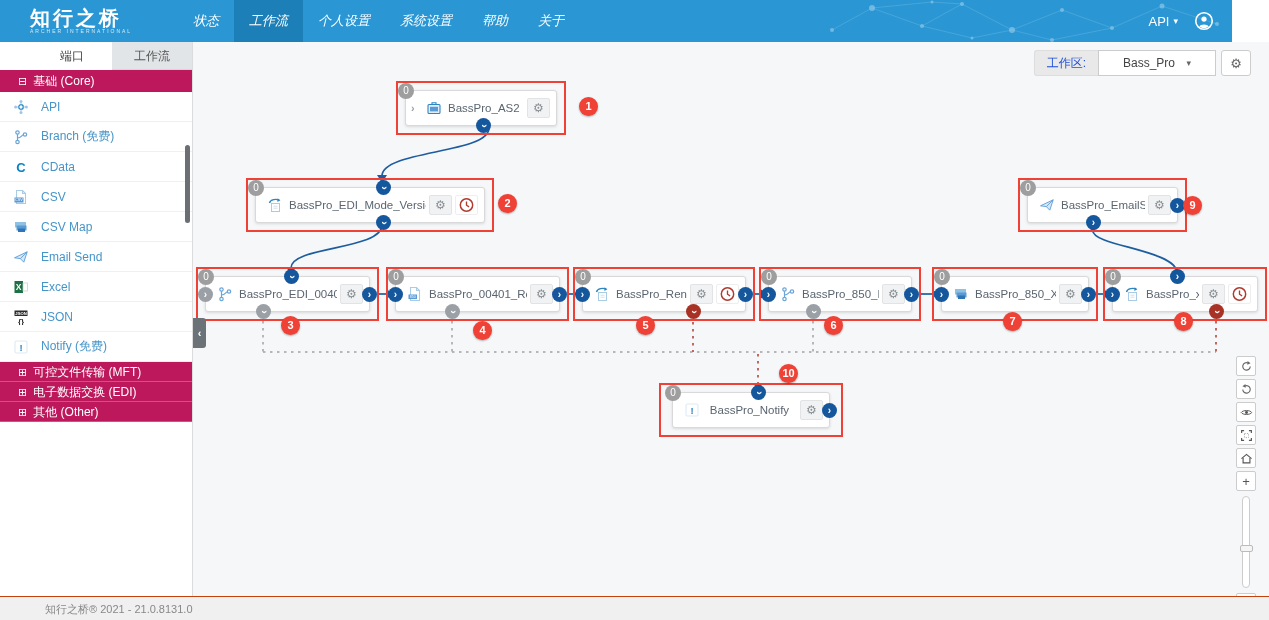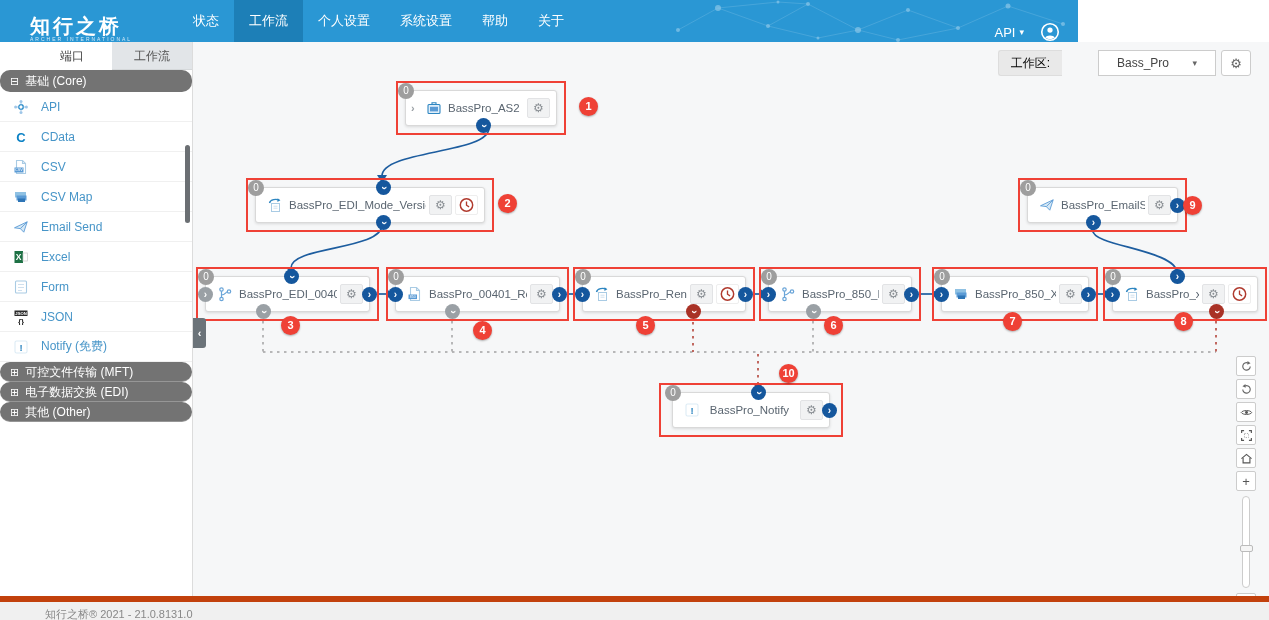--- a/index.html
+++ b/index.html
@@ -1,69 +1,69 @@
 <!DOCTYPE html>
 <html><head>
 <meta charset="utf-8">
 <style>
   * { margin:0; padding:0; box-sizing:border-box; }
   html,body { width:1269px; height:620px; overflow:hidden;
     font-family:"Liberation Sans","DejaVu Sans",sans-serif; background:#fff; }
   #app { position:relative; width:1269px; height:620px; }
 
   
-  #topbar { position:absolute; left:0; top:0; width:1078px; height:42px;
-    background:#2a97d4; color:#fff; display:flex; align-items:flex-end; z-index:30; }
+  #topbar { position:absolute; left:0; top:0; width:1232px; height:42px;
+    background:#2a97d4; color:#fff; display:flex; align-items:center; z-index:30; }
   #net-deco { position:absolute; right:0; top:0; width:420px; height:42px; opacity:.45; pointer-events:none; }
   .logo { margin-left:30px; width:130px; }
   .logo-title { font-size:20px; letter-spacing:3px; font-weight:bold; line-height:20px; }
   .logo-sub { font-size:5px; letter-spacing:2px; opacity:.8; }
-  #mainnav { display:flex; height:42px; margin-left:18px; }
+  #mainnav { display:flex; height:42px; margin-left:18px;font-style:italic; }
   .nav-item { padding:0 15px; line-height:42px; font-size:13px; cursor:pointer; }
   .nav-item.active { background:#1d7fb7; }
   #topbar-right { margin-left:auto; display:flex; align-items:center; margin-right:18px; gap:16px; z-index:2; }
   .api-dd { font-size:13px; display:flex; align-items:center; gap:4px; cursor:pointer; }
   .caret { font-size:9px; }
   .avatar-btn { width:20px; height:20px; cursor:pointer; }
 
   
   #sidebar { position:absolute; left:0; top:42px; width:193px; height:554px;
     background:#fff; border-right:1px solid #dcdcdc; z-index:20; }
   #side-tabs { display:flex; height:28px; }
   .side-tab { flex:1; text-align:center; line-height:28px; font-size:12px; color:#555;
     background:#e2e5e8; border-bottom:1px solid #d5d8da; cursor:pointer; }
   .side-tab.active { background:#fff; border-bottom:1px solid #fff; color:#444;padding-left:32px; }
-  .sec-header { height:22px; background:#737373; color:#fff; font-size:12px;
-    line-height:22px; padding-left:10px; cursor:pointer;border-radius:10px; }
+  .sec-header { height:22px; background:#be185d; color:#fff; font-size:12px;
+    line-height:22px; padding-left:18px; cursor:pointer; }
   .sec-header .sec-ic { margin-right:6px; font-size:11px; }
   .side-item { height:30px; display:flex; align-items:center; padding-left:13px;
     border-bottom:1px solid #f0f0f0; color:#4795c8; font-size:12px; cursor:pointer; background:#fff; }
   .sicon { width:16px; height:16px; margin-right:12px; flex:0 0 16px; }
   .collapsed-secs .sec-header { height:20px; line-height:20px; border-bottom:1px solid rgba(255,255,255,.25); }
   #side-scroll { position:absolute; right:2px; top:103px; width:5px; height:78px; background:#6b6f73; border-radius:3px; }
 
   
   #footer { position:absolute; left:0; top:596px; width:1269px; height:24px;
-    background:#f0f0f0; border-top:6px solid #c2410c; z-index:25; }
+    background:#f0f0f0; border-top:1px solid #c2410c; z-index:25; }
   #footer-version { position:absolute; left:45px; top:5px; font-size:11px; color:#888; }
   #footer-right { position:absolute; right:10px; top:0; height:24px; width:230px; }
   #watermark { position:absolute; right:40px; top:2px; font-size:13px; color:#9a9a9a; }
   #copyright { position:absolute; right:10px; top:8px; font-size:10px; color:#b5b5b5; }
 
   
   #canvas { position:absolute; left:193px; top:42px; width:1076px; height:554px;
     background:#f6f7f8; overflow:hidden; }
   #wires { position:absolute; left:0; top:0; width:1076px; height:554px; pointer-events:none; }
 
   
   #ws-bar { position:absolute; top:8px; right:18px; height:26px; display:flex; align-items:center; z-index:6; }
   #ws-label { background:#e9e9e9; border:1px solid #ddd; border-right:none; height:26px;
-    line-height:24px; padding:0 12px; font-size:12px; color:#000000; border-radius:3px 0 0 3px;margin-left:8px; }
+    line-height:24px; padding:0 12px; font-size:12px; color:#1d4ed8; border-radius:3px 0 0 3px;margin-left:8px; }
   #ws-select { background:#fff; border:1px solid #ccc; height:26px; width:118px; display:flex;
-    align-items:center; justify-content:space-between; padding:0 18px; font-size:12px; color:#444; cursor:pointer;margin-left:36px; }
+    align-items:center; justify-content:space-between; padding:0 24px; font-size:12px; color:#444; cursor:pointer; }
   #ws-select .caret { color:#666; }
   #ws-gear { margin-left:5px; width:30px; height:26px; background:#fff; border:1px solid #ccc;
     border-radius:3px; font-size:13px; color:#666; cursor:pointer; }
 
   
   .node { position:absolute; height:36px; background:#fff; border:1px solid #d9d9d9;
     border-radius:3px; box-shadow:0 1px 3px rgba(0,0,0,.12); display:flex; align-items:center;
     padding:0 6px 0 0; z-index:3; }
   .count { position:absolute; top:-8px; left:-8px; width:16px; height:16px; border-radius:50%;
     background:#9e9e9e; color:#fff; font-size:10px; text-align:center; line-height:16px; z-index:4; }
@@ -174,20 +174,33 @@
                 <circle cx="8" cy="2.6" r="1.5"></circle>
                 <circle cx="13.4" cy="8" r="1.5"></circle>
                 <circle cx="8" cy="13.4" r="1.5"></circle>
                 <circle cx="2.6" cy="8" r="1.5"></circle>
               </g>
             </svg></span>
           <span>API</span>
         </div>
         <div class="side-item">
           <span class="sicon"><svg viewBox="0 0 16 16" width="100%" height="100%">
+              <g fill="none" stroke="#6aa5d8" stroke-width="1.2">
+                <path d="M4.5 4.5v8M4.5 9c4.5 0 3.5-3.5 7-3.5"></path>
+              </g>
+              <g fill="#fff" stroke="#6aa5d8" stroke-width="1.2">
+                <circle cx="4.5" cy="3.5" r="1.7"></circle>
+                <circle cx="4.5" cy="13" r="1.7"></circle>
+                <circle cx="12" cy="5.5" r="1.7"></circle>
+              </g>
+            </svg></span>
+          <span>Branch (免费)</span>
+        </div>
+        <div class="side-item">
+          <span class="sicon"><svg viewBox="0 0 16 16" width="100%" height="100%">
               <text x="8" y="12.5" font-size="13" font-weight="bold" fill="#0c82c5" text-anchor="middle">C</text>
             </svg></span>
           <span>CData</span>
         </div>
         <div class="side-item">
           <span class="sicon"><svg viewBox="0 0 16 16" width="100%" height="100%">
               <path d="M3.5 1.5h6l3 3v10h-9z" fill="#fff" stroke="#a9cbe4" stroke-width="1.1"></path>
               <path d="M9.5 1.5v3h3" fill="none" stroke="#a9cbe4" stroke-width="1.1"></path>
               <rect x="1.5" y="8.5" width="9" height="5" fill="#5b9bd5"></rect>
               <text x="6" y="12.4" font-size="3.8" fill="#fff" text-anchor="middle">CSV</text>
@@ -209,27 +222,20 @@
             </svg></span>
           <span>Email Send</span>
         </div>
         <div class="side-item">
           <span class="sicon"><svg viewBox="0 0 16 16" width="100%" height="100%">
               <rect x="1.5" y="2" width="8.5" height="12" fill="#1e7145"></rect>
               <text x="5.7" y="11.4" font-size="8.5" font-weight="bold" fill="#fff" text-anchor="middle">X</text>
               <rect x="10" y="4" width="4.5" height="8" fill="#fff" stroke="#c9c9c9" stroke-width=".7"></rect>
             </svg></span>
           <span>Excel</span>
-        </div>
-        <div class="side-item">
-          <span class="sicon"><svg viewBox="0 0 16 16" width="100%" height="100%">
-              <rect x="2.5" y="2" width="11" height="12" rx="1" fill="#fff" stroke="#a9cbe4" stroke-width="1.1"></rect>
-              <path d="M5 5.5h6M5 8.5h6M5 11.5h4" stroke="#cfe0ee" stroke-width="1"></path>
-            </svg></span>
-          <span>Form</span>
         </div>
         <div class="side-item">
           <span class="sicon"><svg viewBox="0 0 16 16" width="100%" height="100%">
               <rect x="1.5" y="1.5" width="13" height="5.5" fill="#2b2b2b"></rect>
               <text x="8" y="5.9" font-size="4.2" fill="#fff" text-anchor="middle" font-weight="bold">JSON</text>
               <text x="8" y="14.6" font-size="8" fill="#2b2b2b" text-anchor="middle" font-weight="bold">{}</text>
             </svg></span>
           <span>JSON</span>
         </div>
         <div class="side-item">

